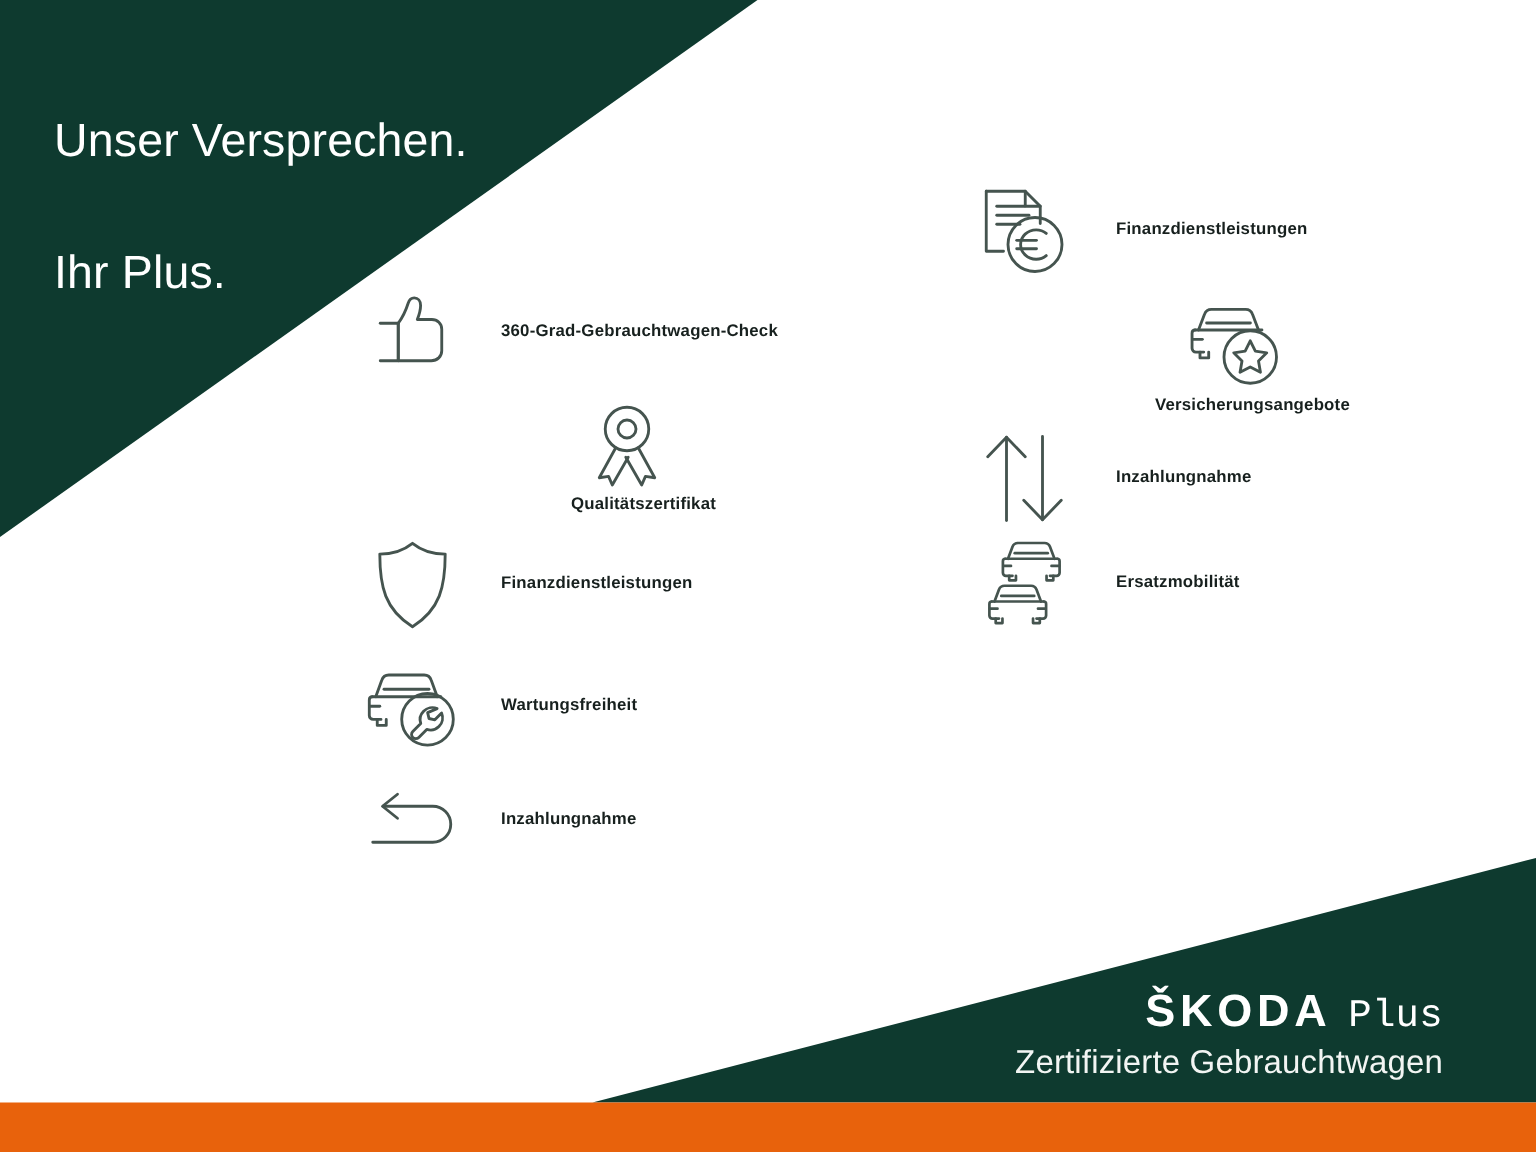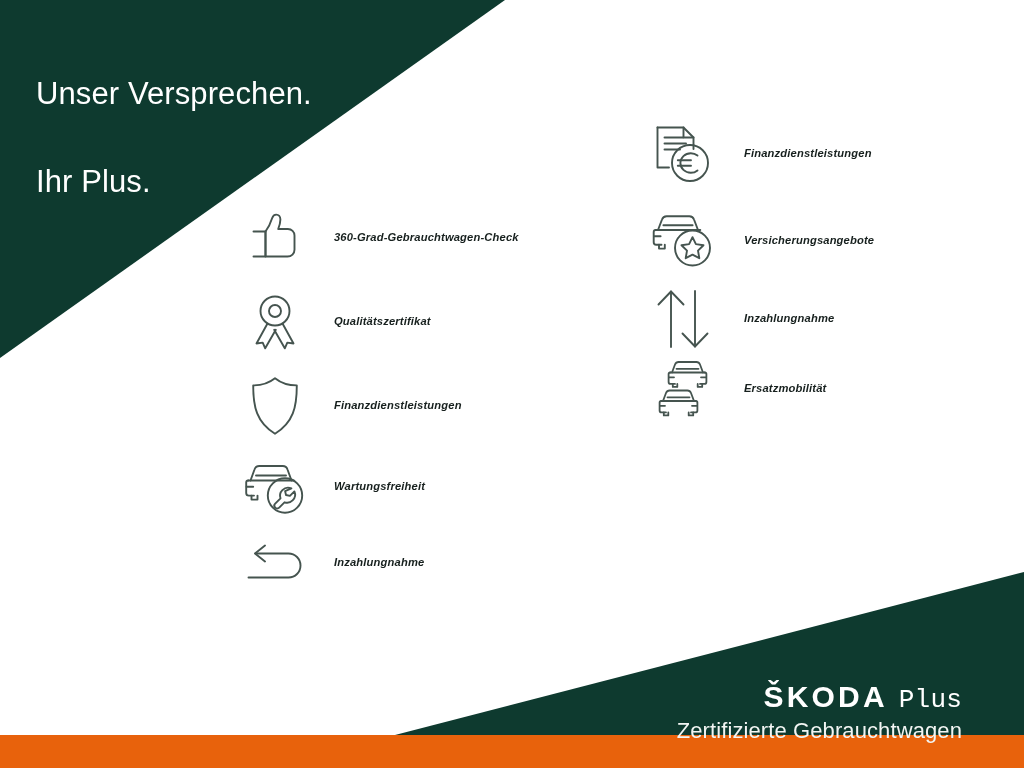--- a/index.html
+++ b/index.html
@@ -23,22 +23,22 @@
     font-size:31px;
     font-weight:400;
     line-height:1.42;
     letter-spacing:.1px;
     white-space:pre-line;
   }
   #headline .l1{display:block;}
   #headline .l2{display:block;}
 
   
-  .col{position:absolute;font-style:italic;}
-  #col-left{left:238px;top:196px;width:360px;}
+  .col{position:absolute;}
+  #col-left{left:238px;top:180px;width:360px;}
   #col-right{left:644px;top:110px;width:360px;}
 
   .feature{
     position:relative;
     display:flex;
     align-items:center;
     height:84px;
   }
   .f-icon{
     width:74px;
@@ -57,34 +57,34 @@
     letter-spacing:.15px;
     line-height:1.2;
     padding-left:22px;
     white-space:nowrap;
   }
   #col-right .f-label{padding-left:22px;}
   #col-right .f-icon{width:78px;min-width:78px;}
 
   
   #col-left  .feature:nth-child(1){height:84px;}
-  #col-left  .feature:nth-child(2){height:84px;}
+  #col-left  .feature:nth-child(2){height:84px;flex-direction:column;}
   #col-left  .feature:nth-child(3){height:84px;}
   #col-left  .feature:nth-child(4){height:78px;}
   #col-left  .feature:nth-child(5){height:74px;}
   #col-right .feature{height:70px;}
   #col-right .feature:nth-child(1){height:88px;}
-  #col-right .feature:nth-child(2){height:86px;}
+  #col-right .feature:nth-child(2){height:86px;flex-direction:column;}
   #col-right .feature:nth-child(3){height:70px;}
   #col-right .feature:nth-child(4){height:70px;}
 
   
   #brand{
     position:absolute;
-    right:62px;top:682px;
+    right:62px;top:660px;
     text-align:right;
     color:#ffffff;
   }
   #brand-line1{
     display:flex;align-items:baseline;justify-content:flex-end;
     gap:11px;
     line-height:1;
   }
   #brand-wordmark{
     font-size:30px;

